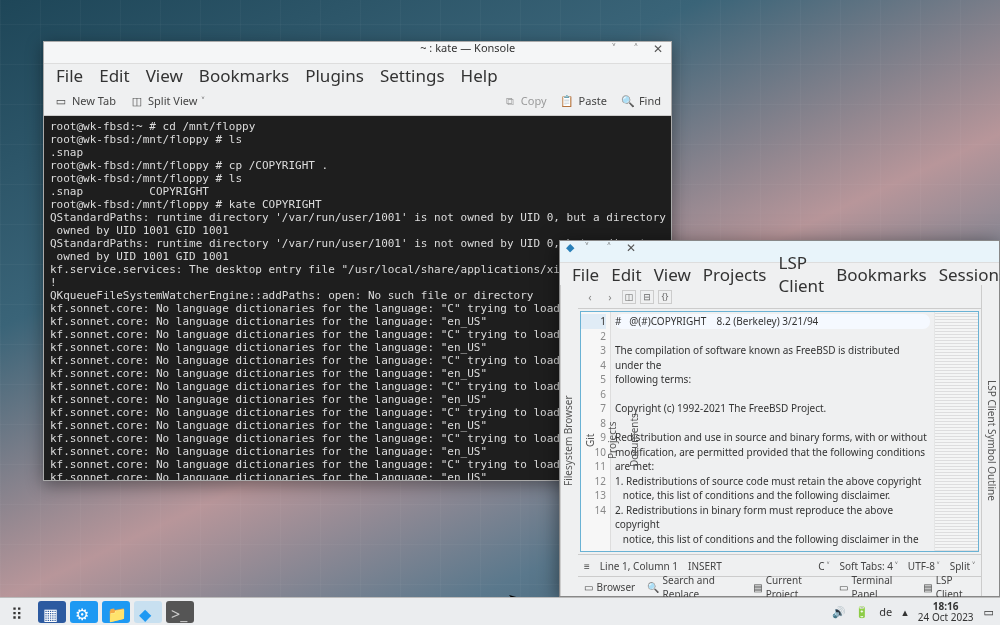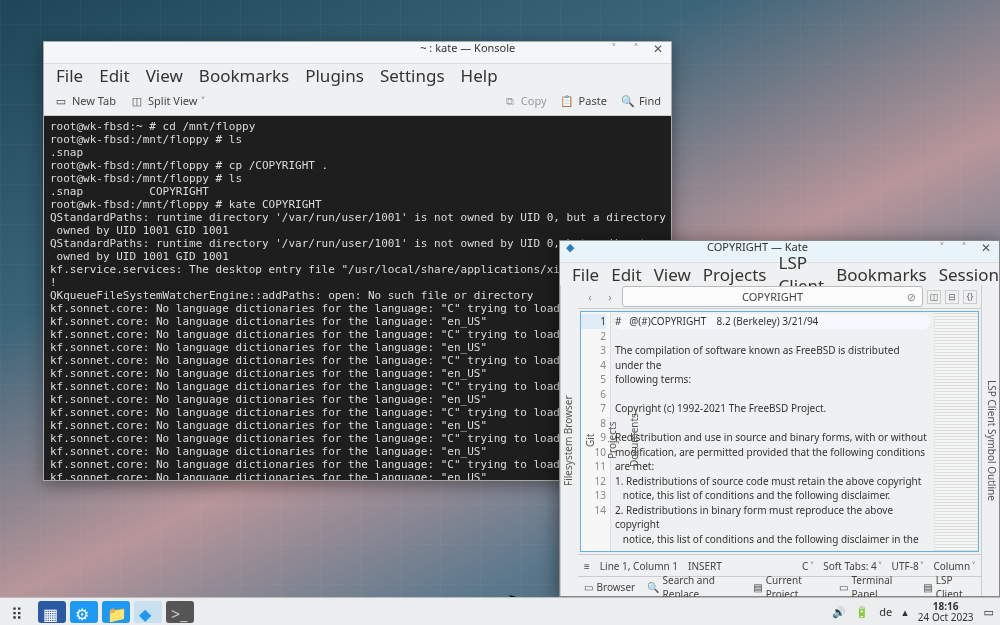--- a/index.html
+++ b/index.html
@@ -137,21 +137,20 @@
 kf.sonnet.core: No language dictionaries for the language: "en_US"
 kf.sonnet.core: No language dictionaries for the language: "C" trying to load en_US as defaul
 kf.sonnet.core: No language dictionaries for the language: "en_US"
 kf.sonnet.core: No language dictionaries for the language: "C" trying to load en_US as defaul
 kf.sonnet.core: No language dictionaries for the language: "en_US"</div>
 </div>
 
 <div class="kate">
   <div class="titlebar">
     <span style="width:14px;color:#2980b9">◆</span>
-    <span class="title-text">COPYRIGHT — Kate</span>
     <div class="win-btns">
       <span>˅</span>
       <span>˄</span>
       <span>✕</span>
     </div>
   </div>
   <div class="menubar" style="gap:12px">
     <span>File</span>
     <span>Edit</span>
     <span>View</span>
@@ -167,24 +166,20 @@
     <div class="kate-left-rail">
       <span>Filesystem Browser</span>
       <span>Git</span>
       <span>Projects</span>
       <span>Documents</span>
     </div>
     <div class="kate-main">
       <div class="kate-tabbar">
         <span class="nav-btn">‹</span>
         <span class="nav-btn">›</span>
-        <div class="kate-tab">
-          <span>COPYRIGHT</span>
-          <span class="close">⊘</span>
-        </div>
         <div class="kate-tab-icons">
           <span>◫</span>
           <span>⊟</span>
           <span>{}</span>
         </div>
       </div>
       <div class="kate-editor-wrap">
         <div class="kate-gutter" id="kate-gutter">
             <div class="current">1</div>
             <div>2</div>
@@ -215,21 +210,21 @@
           </span>
         <span class="status-item">
             <span>Soft Tabs: 4</span> 
             <span>˅</span>
           </span>
         <span class="status-item">
             <span>UTF-8</span> 
             <span>˅</span>
           </span>
         <span class="status-item">
-            <span>Column</span> 
+            <span>Split</span> 
             <span>˅</span>
           </span>
       </div>
       <div class="kate-bottom-tools">
         <span>▭ <span>Browser</span></span>
         <span>🔍 <span>Search and Replace</span></span>
         <span>▤ <span>Current Project</span></span>
         <span>▭ <span>Terminal Panel</span></span>
         <span>▤ <span>LSP Client</span></span>
       </div>

